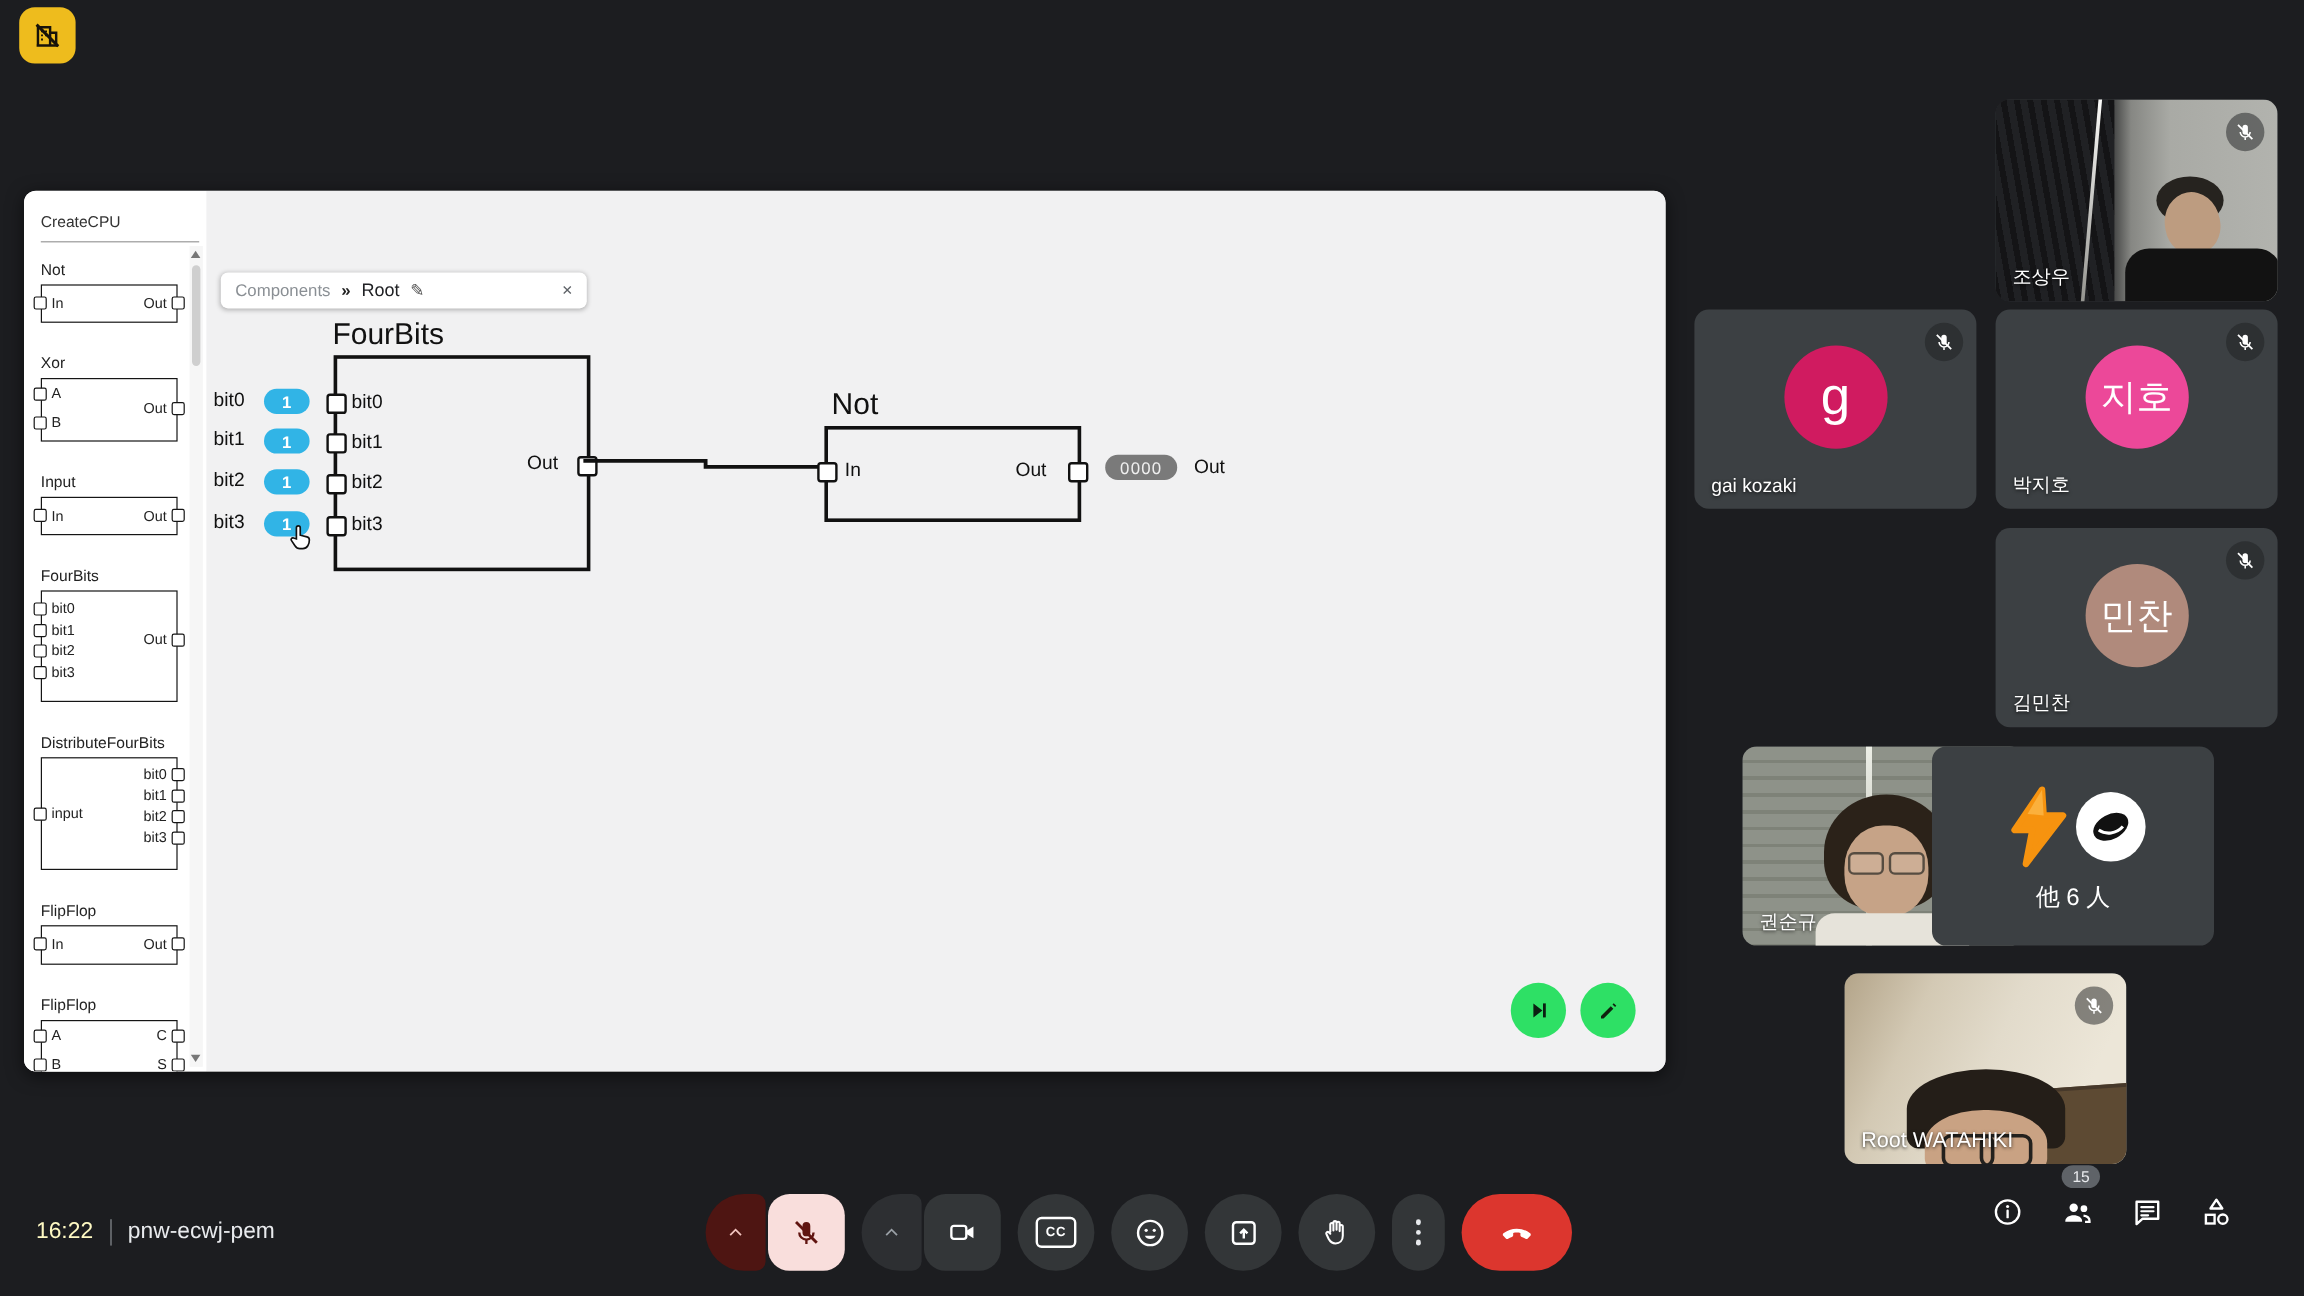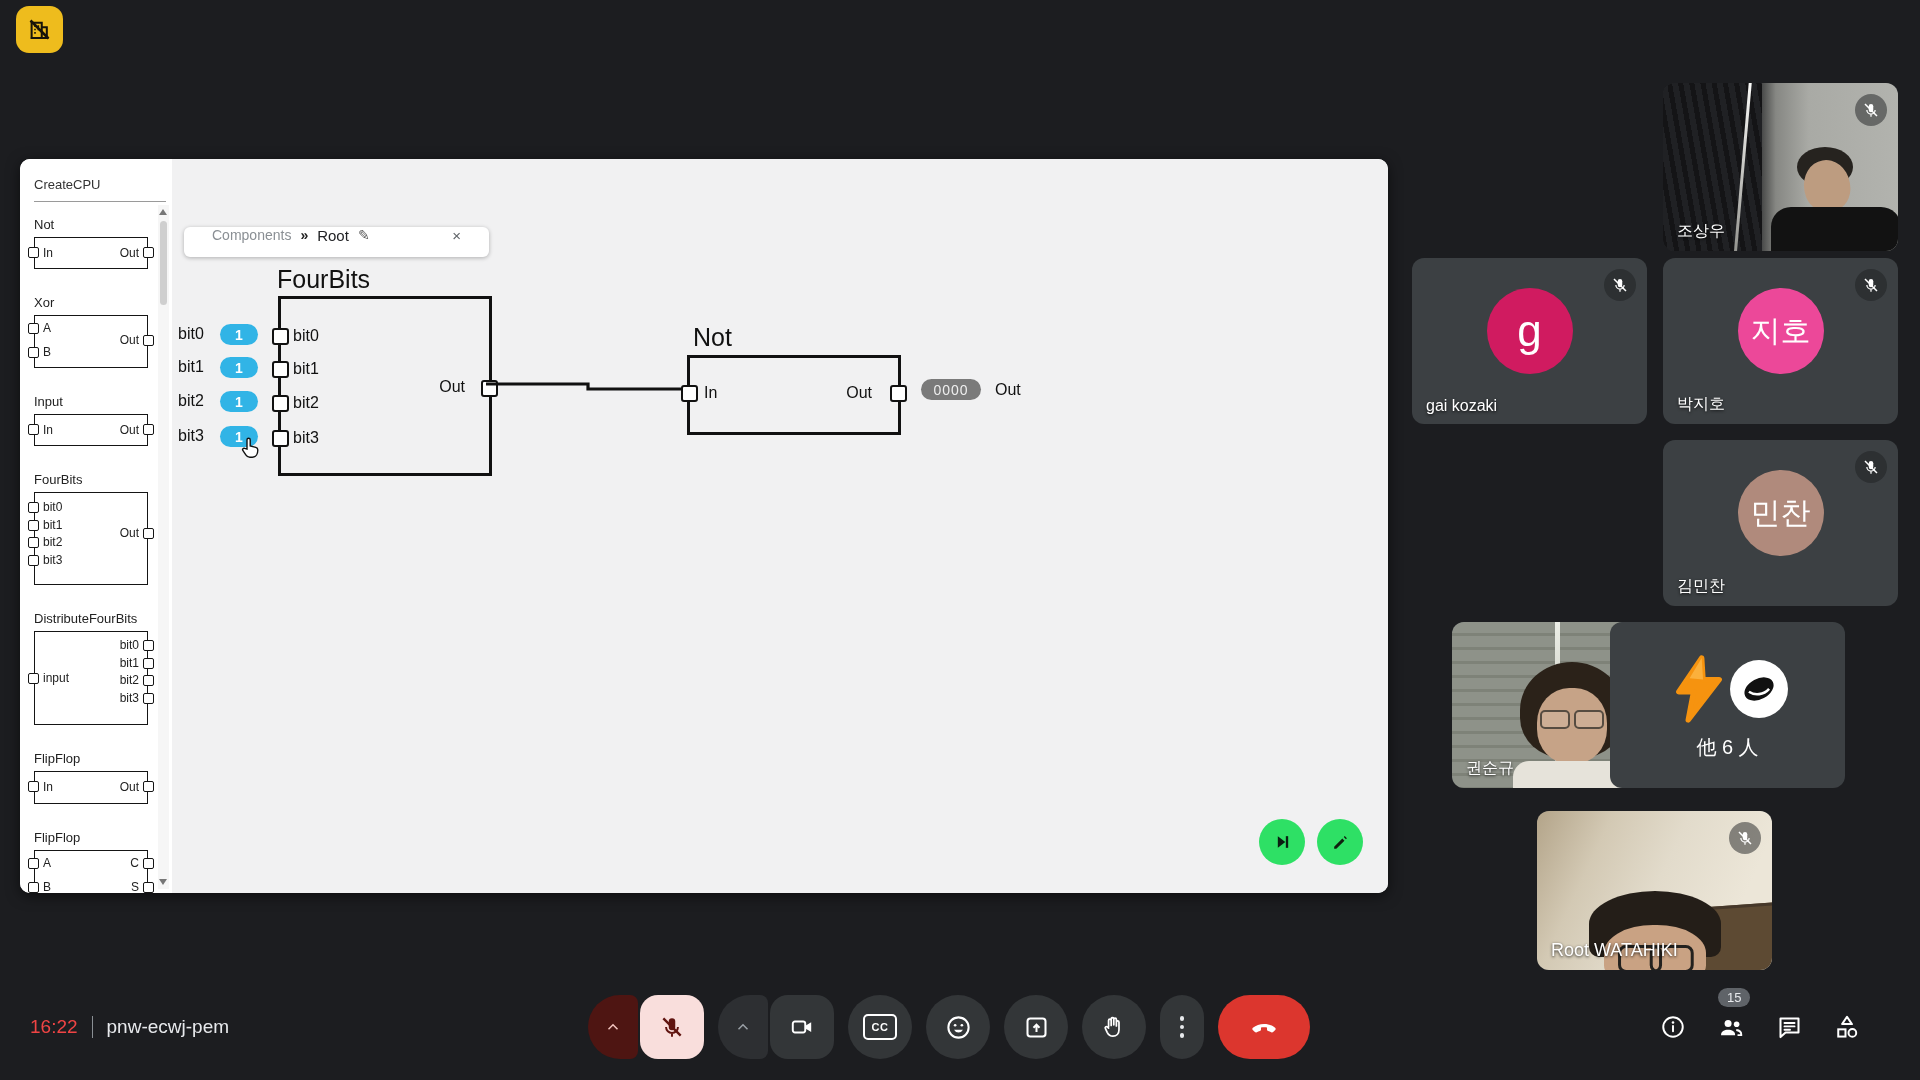--- a/index.html
+++ b/index.html
@@ -27,21 +27,21 @@
   .pl{left:-7px}.pr{right:-7px}
   .ptext{position:absolute;font-size:12px;color:#222;}
   .tl{left:8px}.tr{right:8px}
   .sscroll{position:absolute;left:138px;top:46px;bottom:4px;width:11px;background:#f6f6f6;}
   .sarrow{position:absolute;left:1px;width:0;height:0;border-left:4.5px solid transparent;border-right:4.5px solid transparent;}
   .sarrow.up{top:4px;border-bottom:6px solid #777;}
   .sarrow.down{bottom:4px;border-top:6px solid #777;}
   .sthumb{position:absolute;left:2px;top:16px;width:7px;height:84px;background:#cfcfcf;border-radius:4px;}
   .canvas{position:absolute;left:152px;top:0;right:0;bottom:0;background:#f1f1f2;}
   .crumb{position:absolute;left:12px;top:68px;width:305px;height:30px;background:#fff;border-radius:6px;
-         box-shadow:0 1px 4px rgba(0,0,0,.28);display:flex;padding:0 28px;gap:9px;box-sizing:border-box;}
+         box-shadow:0 1px 4px rgba(0,0,0,.28);display:flex;align-items:center;padding:0 12px;gap:9px;box-sizing:border-box;}
   .crumb .sec{font-size:14px;color:#8a8f94;}
   .crumb .sep{font-size:14px;color:#222;font-weight:700;}
   .crumb .cur{font-size:15px;color:#202124;}
   .crumb .pencil{font-size:14px;color:#555;}
   .crumb .spacer{flex:1;}
   .crumb .close{font-size:15px;color:#5f6368;}
   .blk-title{position:absolute;font-size:25px;color:#111;}
   .blk{position:absolute;border:3px solid #111;}
   .cport{position:absolute;width:13px;height:13px;border:2.5px solid #111;background:#fff;border-radius:3px;}
   .clbl{position:absolute;font-size:16px;color:#111;}
@@ -71,37 +71,37 @@
   .hav{position:absolute;left:50%;top:44%;transform:translate(-50%,-50%);width:68px;height:68px;border-radius:50%;
        background:#0b0b0b;display:flex;align-items:center;justify-content:center;}
   .dots3{display:flex;flex-direction:column;gap:4px;}
   .dots3 i{width:4.5px;height:4.5px;border-radius:50%;background:#e8eaed;}
   
   .t6-cookie{position:absolute;left:120px;top:38px;width:58px;height:58px;border-radius:50%;background:#fff;
              display:flex;align-items:center;justify-content:center;}
   .t6-label{position:absolute;left:0;right:0;top:112px;text-align:center;color:#fff;font-size:20px;}
   
   .time-group{position:absolute;left:30px;top:995px;height:64px;display:flex;align-items:center;gap:14px;}
-  .time{font-size:19px;color:#ef4444;}
+  .time{font-size:19px;color:#fef9c3;}
   .tdiv{width:1px;height:22px;background:#8a8f94;}
   .code{font-size:19px;color:#e8eaed;}
   .controls{position:absolute;left:588px;top:995px;height:64px;display:flex;align-items:center;gap:14px;}
   .grp{display:flex;height:64px;}
   .seg{width:50px;height:64px;border-radius:32px 8px 8px 32px;display:flex;align-items:center;justify-content:center;}
   .mic-seg{background:#4e1512;}
   .cam-seg{background:#2d2f32;}
   .sqbtn{width:64px;height:64px;border-radius:18px;margin-left:2px;display:flex;align-items:center;justify-content:center;}
   .mic-btn{background:#f9dedc;}
   .cam-btn{background:#333638;}
   .rbtn{width:64px;height:64px;border-radius:50%;background:#333638;display:flex;align-items:center;justify-content:center;}
   .more-btn{width:44px;height:64px;border-radius:22px;background:#333638;display:flex;align-items:center;justify-content:center;}
   .end-btn{width:92px;height:64px;border-radius:32px;background:#dc362e;display:flex;align-items:center;justify-content:center;}
   .ccbox{width:30px;height:22px;border:2.4px solid #fff;border-radius:5px;color:#fff;font-size:11px;font-weight:700;
          display:flex;align-items:center;justify-content:center;letter-spacing:.5px;}
-  .right-icons{position:absolute;left:1658px;top:995px;height:64px;display:flex;align-items:center;gap:28px;}
+  .right-icons{position:absolute;left:1658px;top:995px;height:64px;display:flex;gap:28px;}
   .ricon{position:relative;width:30px;height:30px;display:flex;align-items:center;justify-content:center;}
   .badge15{position:absolute;top:-24px;left:50%;transform:translateX(-40%);background:#5f6368;color:#e8eaed;
            font-size:13px;padding:2px 9px;border-radius:11px;}
 </style>
 </head>
 <body>
 
 <div class="stage">
 
   <div class="brand-badge">

